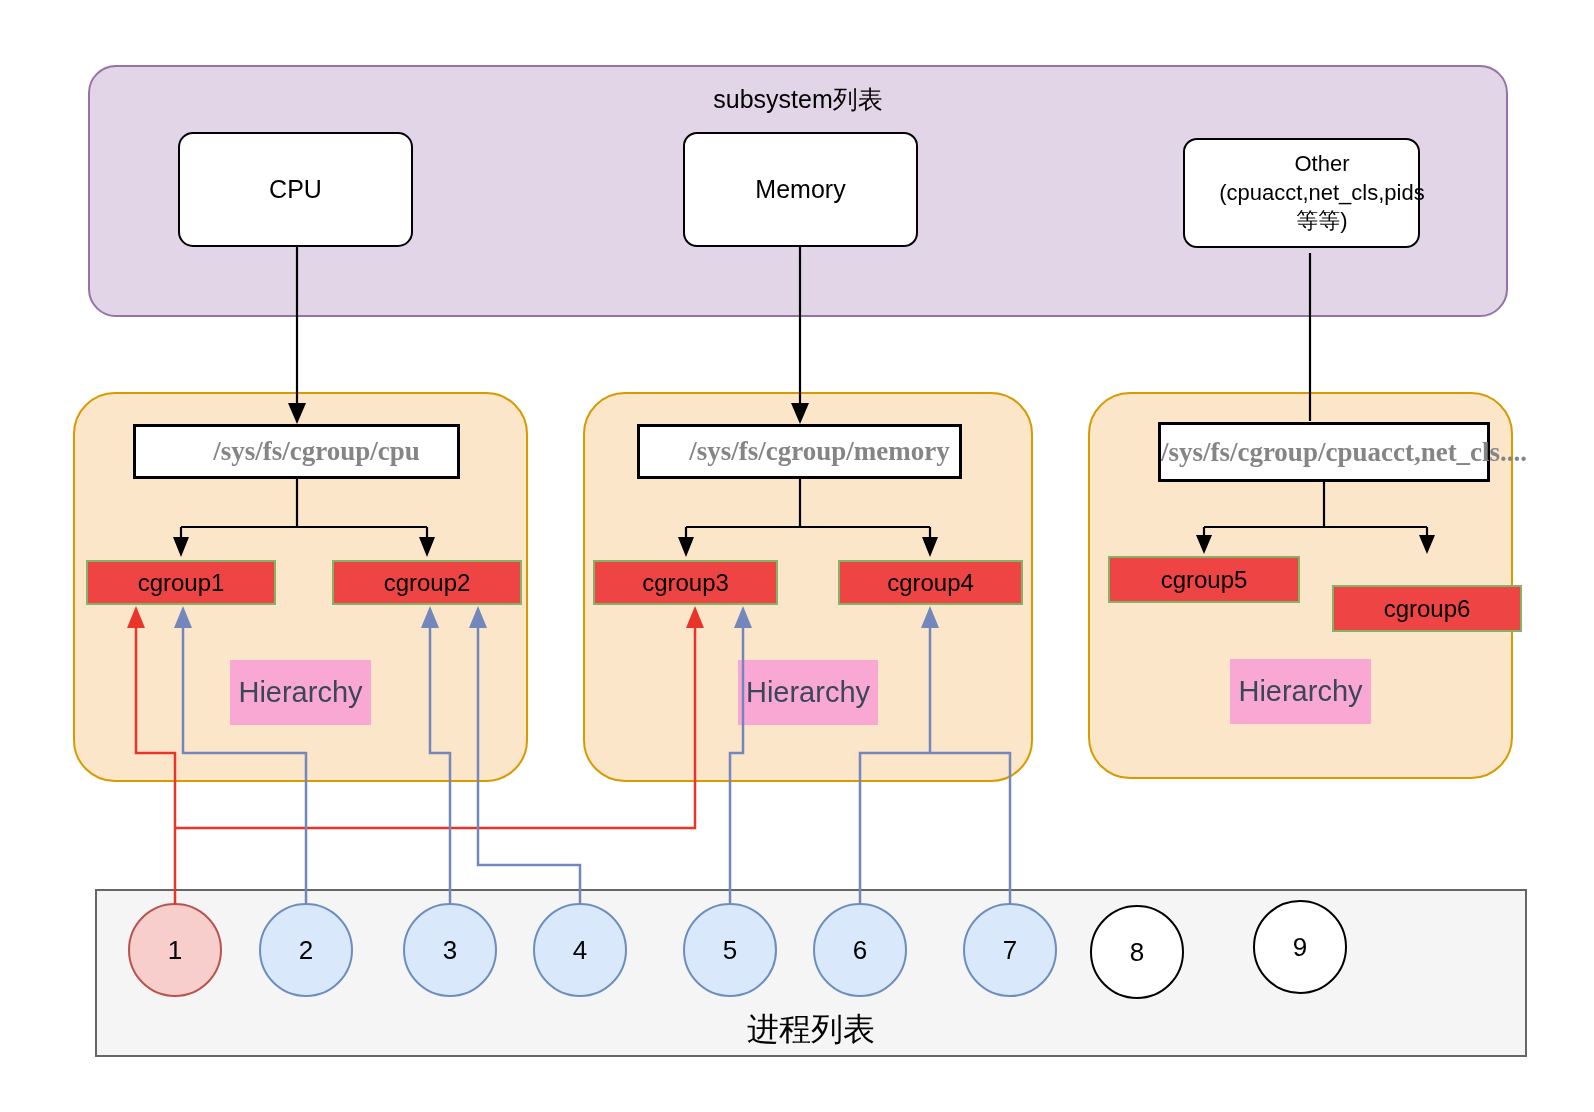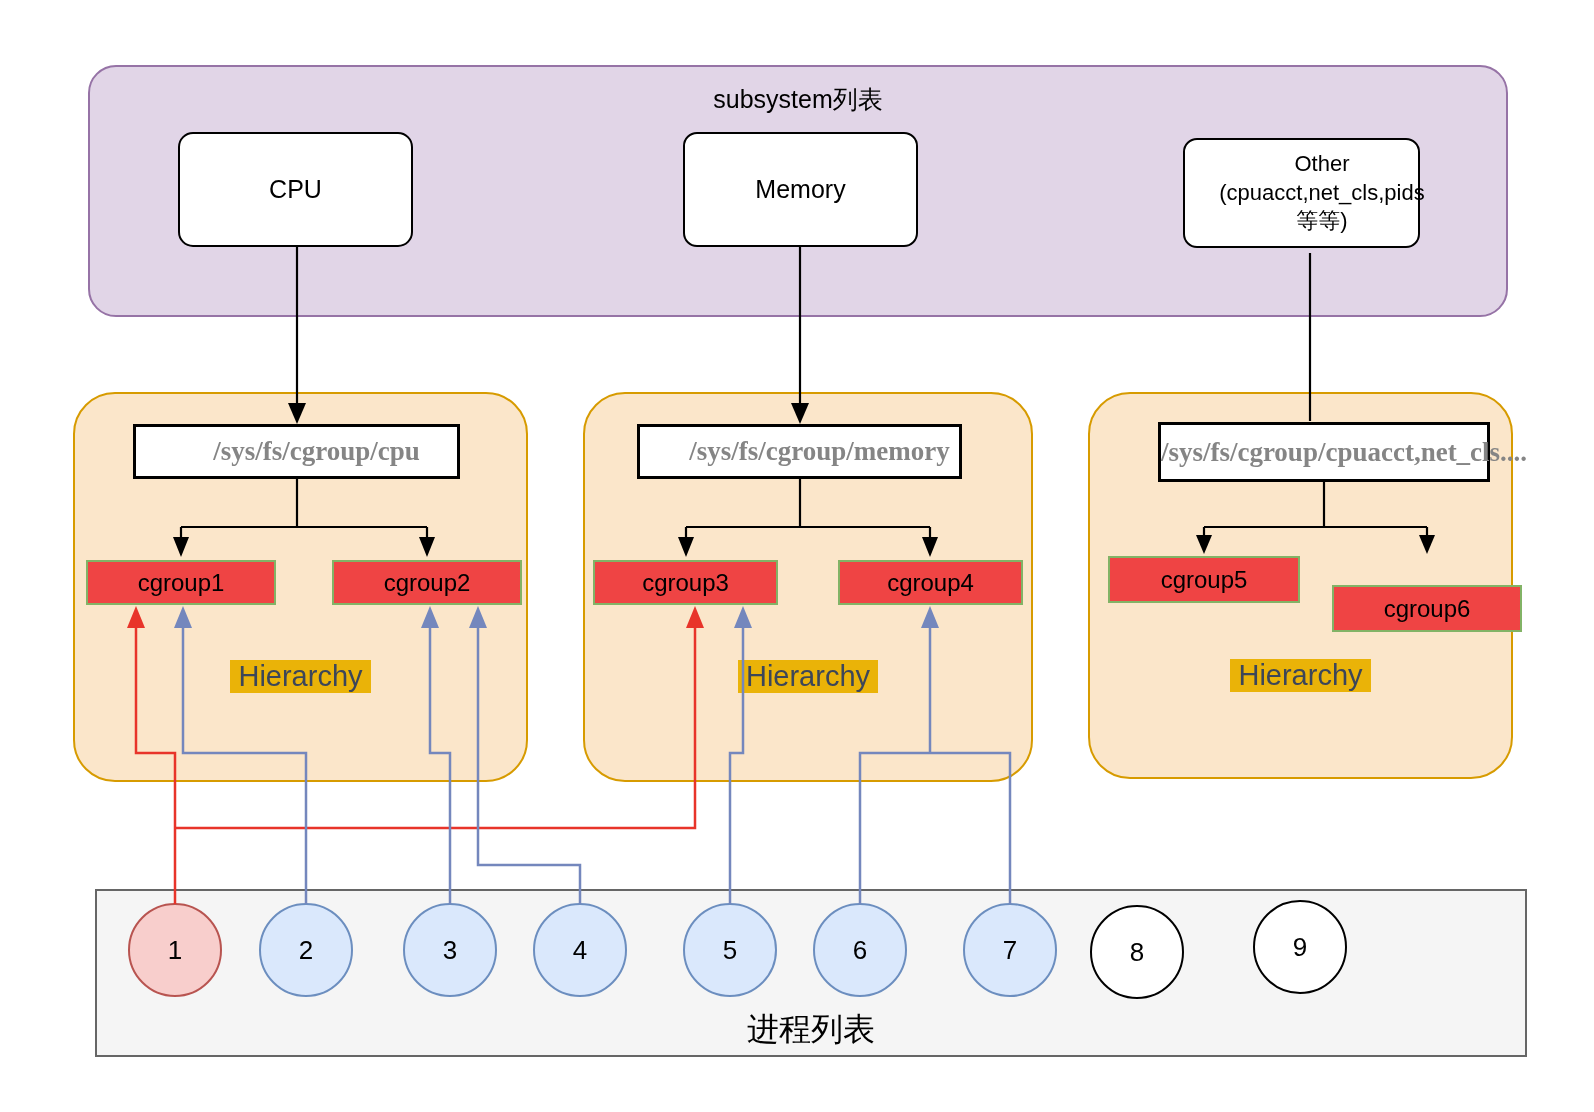--- a/index.html
+++ b/index.html
@@ -33,21 +33,21 @@
   #cgroup-1{left:86px;top:560px;width:190px;height:45px;}
   #cgroup-2{left:332px;top:560px;width:190px;height:45px;}
   #cgroup-3{left:593px;top:560px;width:185px;height:45px;}
   #cgroup-4{left:838px;top:560px;width:185px;height:45px;}
   #cgroup-5{left:1108px;top:556px;width:192px;height:47px;}
   #cgroup-6{left:1332px;top:556px;width:190px;height:47px;margin-top:29px;}
   .hlabel-wrap{text-align:center;}
   #hlabel-1{left:73px;top:660px;width:455px;}
   #hlabel-2{left:583px;top:660px;width:450px;}
   #hlabel-3{left:1088px;top:659px;width:425px;}
-  .hlabel{display:inline-block;background:#eab308;color:#3C4659;font-size:29px;padding:0 8px;}
+  .hlabel{display:inline-block;background:#f9a8d4;color:#3C4659;font-size:29px;padding:16px 8px;}
   
   #panel-process{left:95px;top:889px;width:1432px;height:168px;background:#F5F5F5;
     border:2px solid #666;box-sizing:border-box;}
   #process-title{left:95px;top:1008px;width:1432px;text-align:center;font-size:24px;}
   .pcircle{width:94px;height:94px;border-radius:50%;box-sizing:border-box;display:flex;
     align-items:center;justify-content:center;font-size:26px;}
   .p-red{background:#F8CECC;border:2px solid #B85450;}
   .p-blue{background:#DAE8FC;border:2px solid #6C8EBF;}
   .p-plain{background:#FFFFFF;border:2px solid #000;}
   #svg-edges{left:0;top:0;pointer-events:none;}

